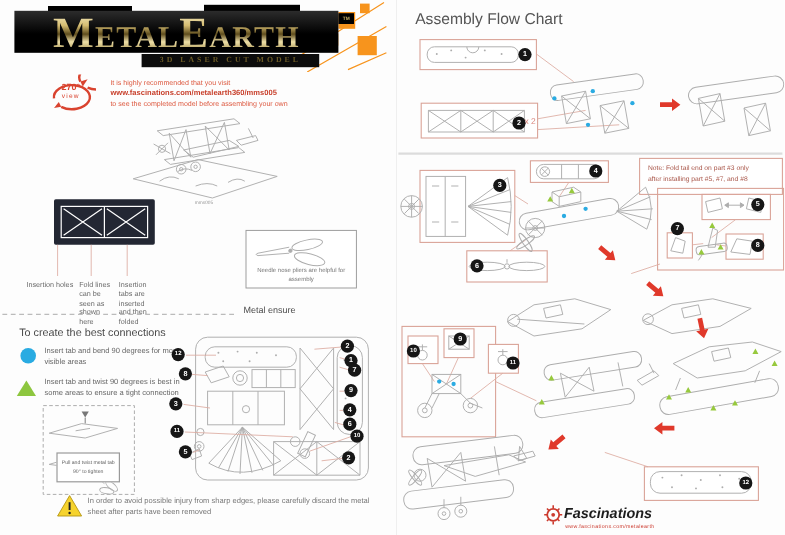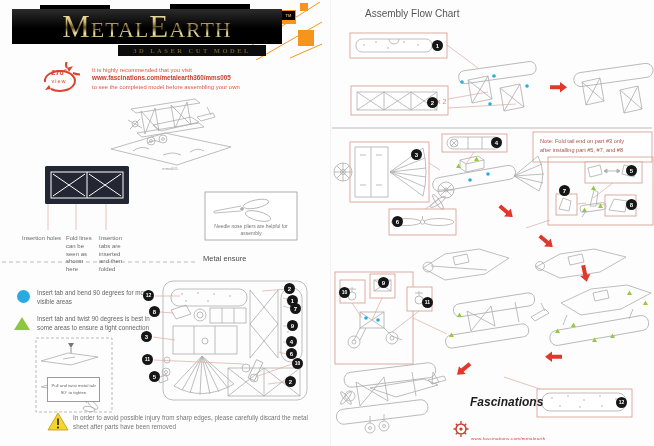--- a/index.html
+++ b/index.html
@@ -6,21 +6,21 @@
   html,body{background:#fff}
   body{font-family:"Liberation Sans",sans-serif;color:#555}
   #stage{position:relative;width:654px;height:446px;background:#fdfdfd;overflow:hidden}
   svg.layer{position:absolute;z-index:1}
   .txt{position:absolute;z-index:2}
   .badge{position:absolute;z-index:3;width:11px;height:11px;border-radius:50%;background:#161616;color:#fff;
          font-size:6px;font-weight:bold;display:flex;align-items:center;justify-content:center;line-height:1}
   .logo-banner{position:absolute;left:12px;top:9px;width:270px;height:35px;background:linear-gradient(180deg,#2c2c2c,#000 55%);
          display:flex;align-items:center;justify-content:center;z-index:2}
   .logo-step{position:absolute;background:#000;z-index:1}
-  .logo-text{font-family:"Liberation Serif",serif;font-weight:normal;font-size:31px;line-height:1;letter-spacing:1px;
+  .logo-text{font-family:"Liberation Serif",serif;font-weight:bold;font-size:36px;line-height:1;letter-spacing:1px;
          font-variant:small-caps;
          background:linear-gradient(180deg,#f8f2cf 0%,#d6bd72 34%,#5f4d1d 54%,#efe0a8 72%,#8a7430 100%);
          -webkit-background-clip:text;background-clip:text;color:transparent}
   .tm-chip{position:absolute;left:282px;top:11px;width:13px;height:9px;background:#000;color:#c9b066;
          font-size:4px;font-weight:bold;display:flex;align-items:center;justify-content:center;z-index:3}
   .sub-bar{position:absolute;left:118px;top:45px;width:148px;height:11px;background:#0c0c0c;display:flex;
          align-items:center;justify-content:center;z-index:2}
   .sub-text{font-family:"Liberation Serif",serif;font-weight:bold;font-size:6.5px;letter-spacing:2.5px;color:#6b5a26;white-space:nowrap}
   .red{color:#d9432f}
   .rec-line{font-size:5.9px;color:#dd5a41;line-height:1.4}
@@ -178,20 +178,21 @@
   <div class="txt" style="left:146px;top:166px;width:48px;text-align:center;font-size:4px;color:#999">mms005</div>
 
   <div class="txt small-label" style="left:22px;top:235px;width:60px">Insertion holes</div>
   <div class="txt small-label" style="left:66px;top:235px;width:30px">Fold lines can be seen as shown here</div>
   <div class="txt small-label" style="left:99px;top:235px;width:33px">Insertion tabs are inserted and then folded</div>
 
   <div class="txt" style="left:209px;top:223px;width:84px;text-align:center;font-size:5px;color:#777;line-height:1.35">Needle nose pliers are helpful for assembly</div>
 
   <div class="txt" style="left:203px;top:254px;font-size:7.5px;color:#4d4d4d">Metal ensure</div>
 
+  <div class="txt" style="left:16px;top:272px;font-size:9px;color:#4a4a4a">To create the best connections</div>
 
   <div class="blue-dot" style="left:17px;top:290px"></div>
   <div class="txt" style="left:37px;top:289px;width:114px;font-size:6.3px;color:#666;line-height:1.4">Insert tab and bend 90 degrees for most visible areas</div>
 
   <div class="green-tri" style="left:14px;top:317px"></div>
   <div class="txt" style="left:37px;top:315px;width:116px;font-size:6.3px;color:#666;line-height:1.4">Insert tab and twist 90 degrees is best in some areas to ensure a tight connection</div>
 
   <div class="twist-note">
     <span>Pull and twist metal tab 90° to tighten</span>
   </div>
@@ -414,21 +415,21 @@
     <g fill="#e0392b">
       <use href="#rarw" transform="translate(220,82)"></use>
       <use href="#rarw" transform="translate(168,206) rotate(40 8 5)"></use>
       <use href="#rarw" transform="translate(208,236) rotate(40 8 5)"></use>
       <use href="#rarw" transform="translate(247,268) rotate(78 8 5)"></use>
       <use href="#rarw" transform="translate(216,352) rotate(180 8 5)"></use>
       <use href="#rarw" transform="translate(126,364) rotate(140 8 5)"></use>
     </g>
   </svg>
 
-  <div class="txt" style="left:365px;top:8px;font-size:10px;color:#555">Assembly Flow Chart</div>
+  <div class="txt" style="left:346px;top:8px;font-size:13px;color:#555">Assembly Flow Chart</div>
 
   <div class="txt" style="left:437px;top:98px;font-size:7px;color:#d9837a">x 2</div>
 
   <div class="txt" style="left:540px;top:137px;width:108px;font-size:5.6px;color:#a85548;line-height:1.5">Note: Fold tail end on part #3 only</div>
   <div class="txt" style="left:540px;top:146px;width:108px;font-size:5.6px;color:#a85548;line-height:1.5">after installing part #5, #7, and #8</div>
 
   <div class="badge" style="left:432px;top:40px">1</div>
   <div class="badge" style="left:427px;top:97px">2</div>
   <div class="badge" style="left:411px;top:149px">3</div>
   <div class="badge" style="left:491px;top:137px">4</div>
@@ -441,16 +442,16 @@
   <div class="badge" style="left:422px;top:297px;font-size:5px">11</div>
   <div class="badge" style="left:616px;top:397px;font-size:5px">12</div>
 
   <svg class="layer" style="left:452px;top:419px" width="18" height="20" viewBox="0 0 18 20">
     <circle cx="9" cy="10" r="5" stroke="#cc3b2f" stroke-width="1.5" fill="none"></circle>
     <g stroke="#cc3b2f" stroke-width="1.3">
       <path d="M9,2 V4.5 M9,15.5 V18 M1.5,10 H4 M14,10 H16.5 M3.8,4.8 L5.5,6.5 M12.5,13.5 L14.2,15.2 M14.2,4.8 L12.5,6.5 M5.5,13.5 L3.8,15.2"></path>
     </g>
     <circle cx="9" cy="10" r="1.6" fill="#cc3b2f"></circle>
   </svg>
-  <div class="txt brand" style="left:470px;top:396px">Fascinations</div>
+  <div class="txt brand" style="left:470px;top:422px">Fascinations</div>
   <div class="txt brand-url" style="left:471px;top:435px">www.fascinations.com/metalearth</div>
 
 </div>
 
 </body></html>

